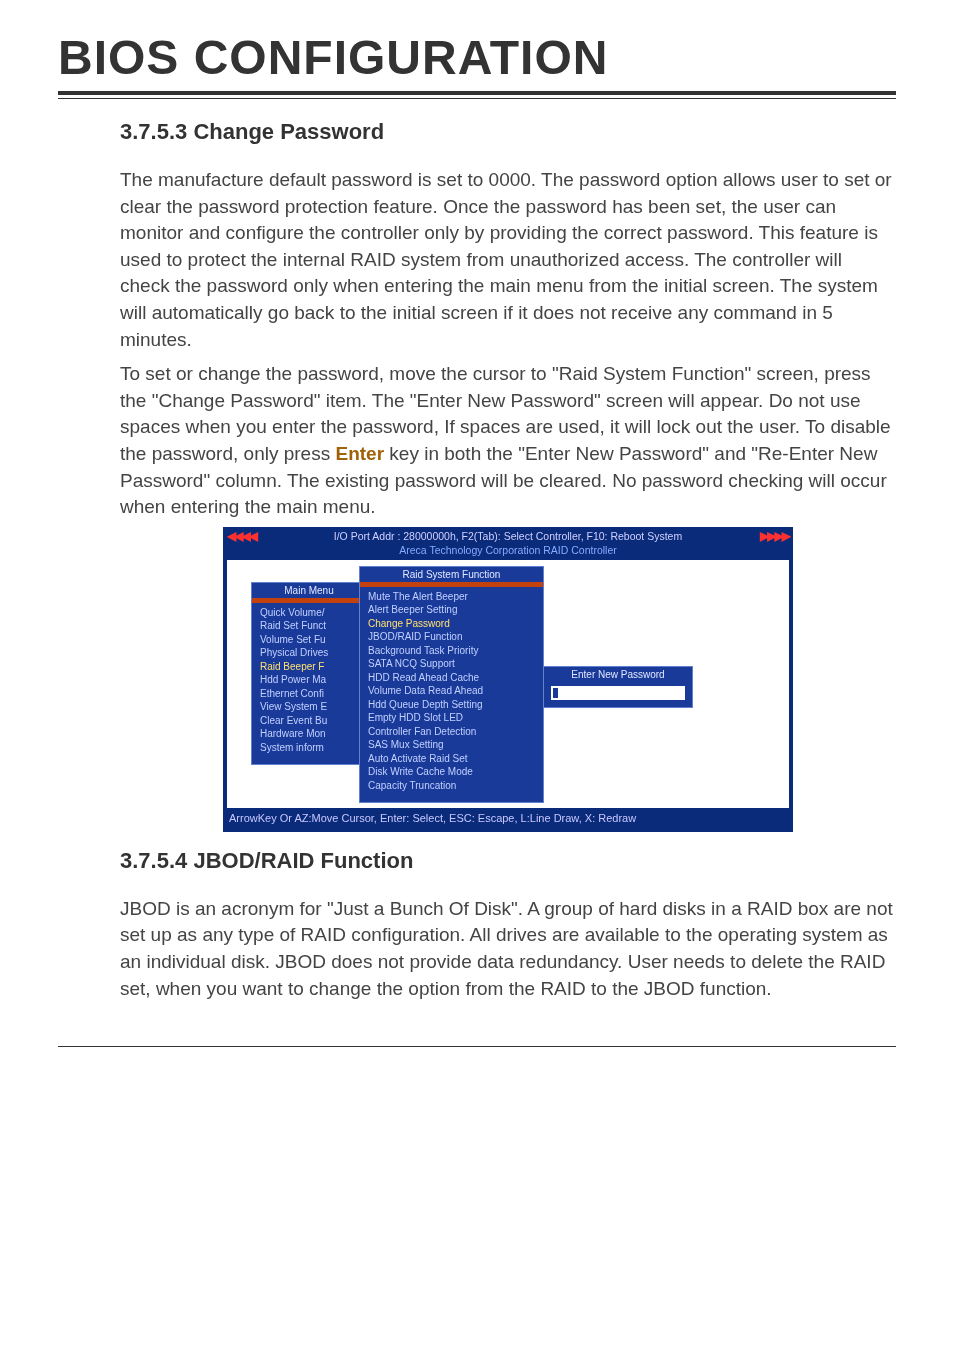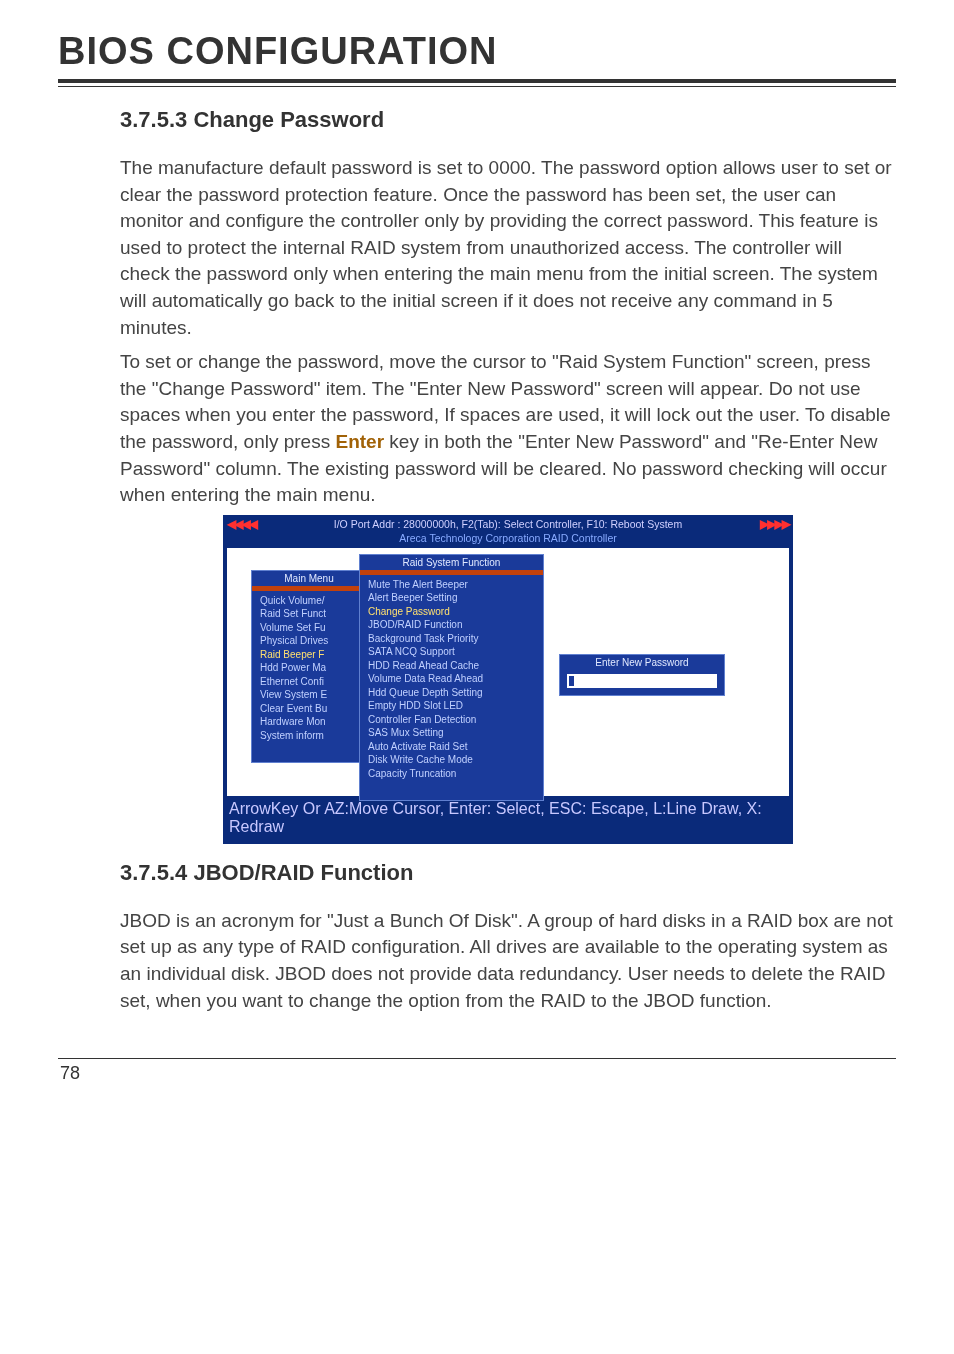--- a/index.html
+++ b/index.html
@@ -5,21 +5,21 @@
   * { margin: 0; padding: 0; box-sizing: border-box; }
   body {
     font-family: Verdana, Geneva, sans-serif;
     width: 954px;
     margin: 0 auto;
     background: #fff;
     color: #444;
     padding: 30px 58px 40px 58px;
   }
   .page-title {
-    font-size: 38px;
+    font-size: 48px;
     font-weight: 900;
     color: #333;
     letter-spacing: 1px;
     margin-bottom: 6px;
   }
   .title-double-underline {
     border-top: 4px solid #333;
     border-bottom: 1px solid #333;
     height: 8px;
     margin-bottom: 20px;
@@ -98,55 +98,55 @@
   }
   .tui-box-title {
     background: #1a3a9a;
     color: #e0e8ff;
     text-align: center;
     padding: 2px 0;
     border-bottom: 5px solid #c2410c;
     font-size: 10px;
   }
   .tui-box-items {
-    padding: 3px 8px 20px 8px;
+    padding: 3px 8px 10px 8px;
   }
   .tui-item {
     white-space: nowrap;
     line-height: 1.35;
     color: #c0d0ff;
   }
   .tui-item.yellow { color: #ffe070; }
   .tui-main-menu {
     left: 24px; top: 22px; width: 116px;
   }
   .tui-raid-func {
     left: 132px; top: 6px; width: 185px;
     z-index: 3;
   }
   .tui-newpw {
-    left: 332px; top: 106px; width: 166px;
+    left: 316px; top: 106px; width: 150px;
     z-index: 4;
   }
   .tui-newpw .tui-box-title { border-bottom: none; background: #1a3a9a; }
   .tui-newpw-input {
     margin: 4px 7px 7px 7px;
     background: #fff;
     height: 14px;
     display: flex;
     align-items: center;
     padding-left: 2px;
   }
   .tui-cursor {
     width: 5px; height: 10px;
     background: #1a3a9a;
   }
   .tui-footer {
     color: #c8c8ff;
-    font-size: 16px;
+    font-size: 11px;
     padding: 2px 6px 2px 6px;
   }
   .bottom-divider {
     border-top: 1.5px solid #333;
     margin-top: 44px;
     margin-bottom: 4px;
     margin-left: -62px;
   }
   .page-number {
     font-size: 18px;
@@ -229,14 +229,13 @@
       </div>
       <div class="tui-footer">ArrowKey Or AZ:Move Cursor, Enter: Select, ESC: Escape, L:Line Draw, X: Redraw</div>
     </div>
   </div>
 
   <div class="section-heading">3.7.5.4 JBOD/RAID Function</div>
 
   <div class="body-text">JBOD is an acronym for "Just a Bunch Of Disk". A group of hard disks in a RAID box are not set up as any type of RAID configuration. All drives are available to the operating system as an individual disk. JBOD does not provide data redundancy. User needs to delete the RAID set, when you want to change the option from the RAID to the JBOD function.</div>
 
   <div class="bottom-divider"></div>
-  <div class="page-number">78</div>
 </div>
 
 </body></html>

